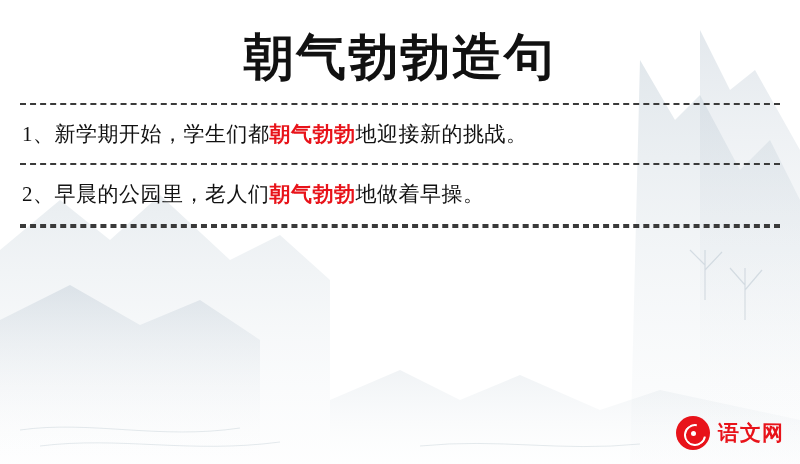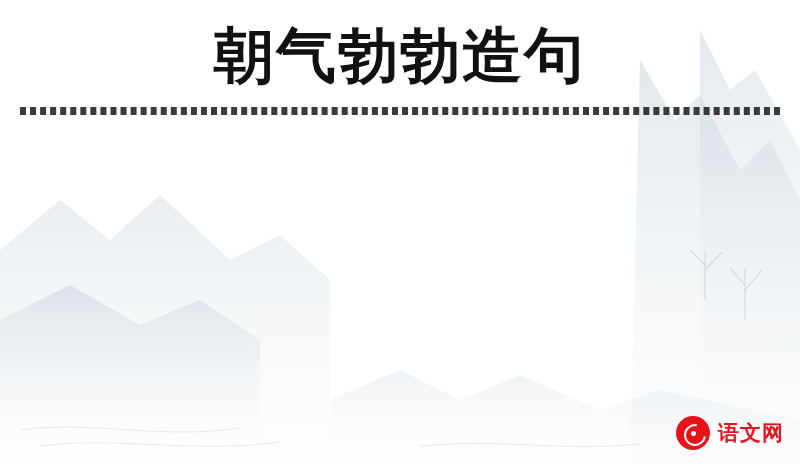--- a/index.html
+++ b/index.html
@@ -32,25 +32,25 @@
     height: 464px;
     box-sizing: border-box;
     padding: 0 18px;
   }
 
   
   .title {
     text-align: center;
     font-family: "DejaVu Serif", "Liberation Serif", serif;
     font-weight: bold;
-    font-size: 60px;
+    font-size: 50px;
     letter-spacing: 2px;
     color: #111111;
     margin: 0;
-    padding-top: 18px;
+    padding-top: 26px;
     padding-bottom: 14px;
     line-height: 1.25;
     white-space: nowrap;
   }
 
   
   .sep {
     height: 0;
     border-top: 2px dashed #3a3a3a;
     margin: 0 2px;
@@ -150,23 +150,29 @@
     </g>
   </svg>
 </div>
 
 <div class="page">
 
   <h1 class="title">朝气勃勃造句</h1>
 
   <div class="sep"></div>
 
+  <div class="sentence">
+    <span>1、</span><span>新学期开始，学生们都</span><span class="hl">朝气勃勃</span><span>地迎接新的挑战。</span>
+  </div>
 
   <div class="sep"></div>
 
+  <div class="sentence">
+    <span>2、</span><span>早晨的公园里，老人们</span><span class="hl">朝气勃勃</span><span>地做着早操。</span>
+  </div>
 
   <div class="sep"></div>
 
 
   <div class="sep"></div>
 
 </div>
 
 <div class="logo">
   <span class="logo-mark"></span>

